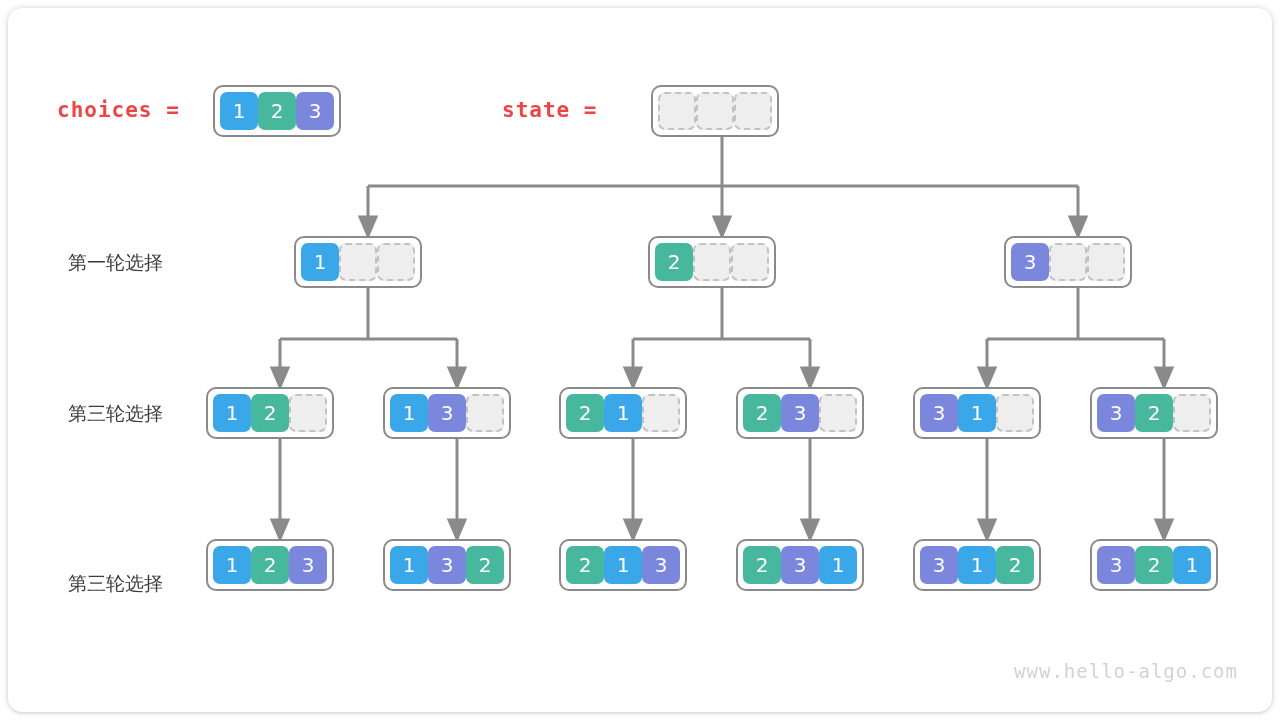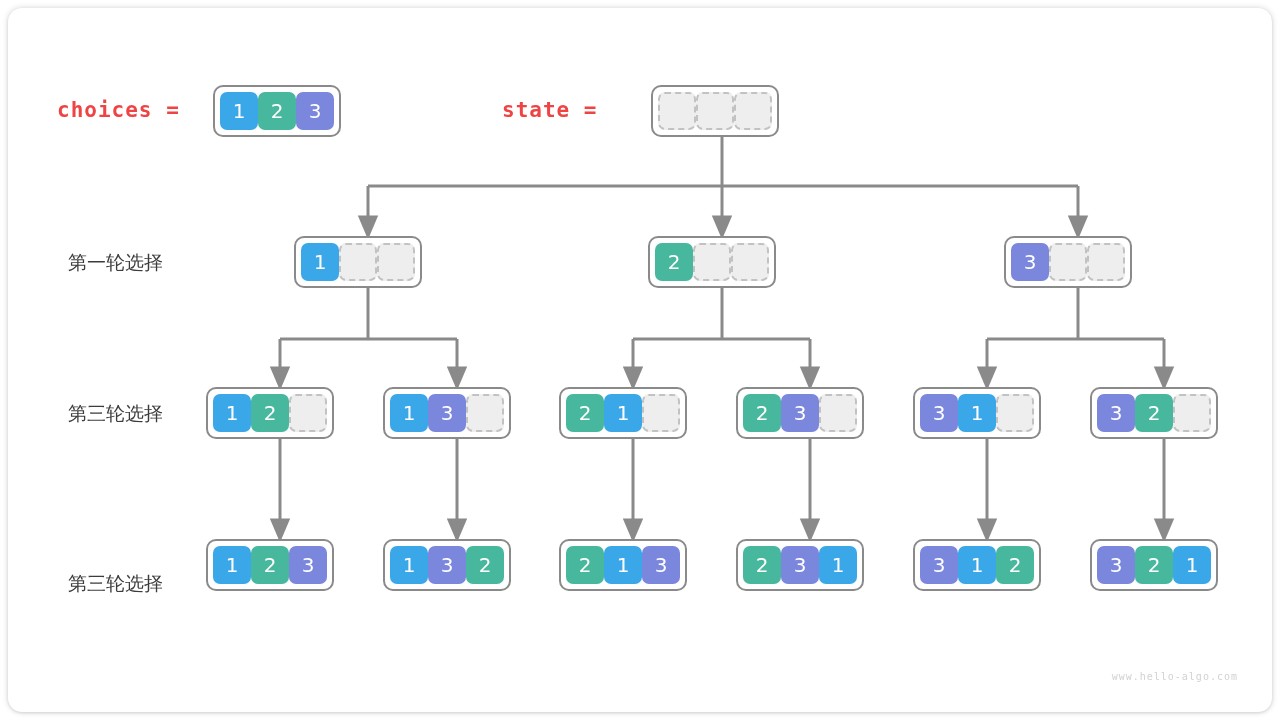--- a/index.html
+++ b/index.html
@@ -96,21 +96,21 @@
     height: 720px;
     pointer-events: none;
   }
 
   
   #watermark {
     position: absolute;
     right: 42px;
     bottom: 38px;
     font-family: "DejaVu Sans Mono", "Liberation Mono", monospace;
-    font-size: 10px;
+    font-size: 19px;
     color: #d2d2d2;
     letter-spacing: 1px;
     white-space: nowrap;
   }
 </style>
 </head>
 <body>
 
 <div id="canvas">
   <div id="card"></div>

